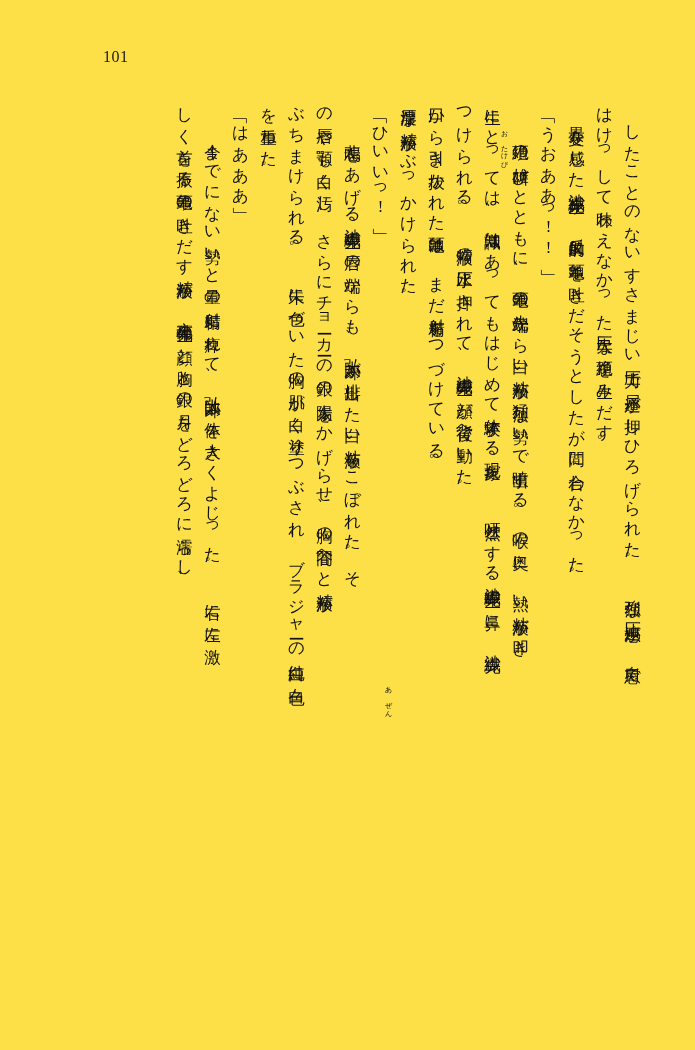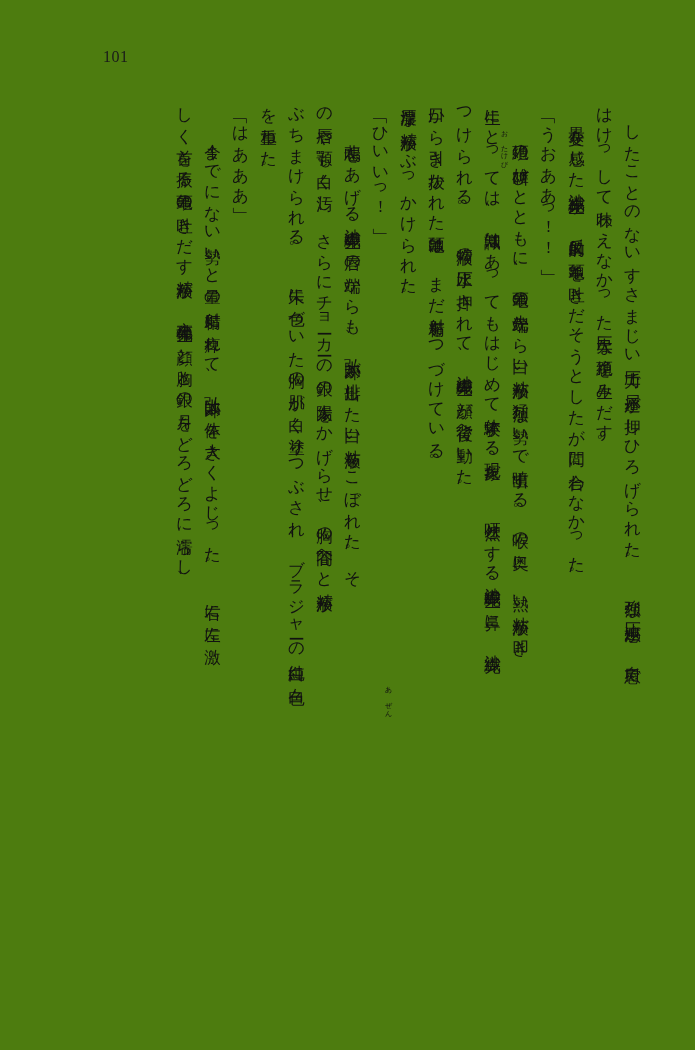--- a/index.html
+++ b/index.html
@@ -11,21 +11,21 @@
     width: 695px;
     height: 1050px;
     font-family: "Liberation Serif", "DejaVu Serif", serif;
     color: #111111;
     overflow: hidden;
   }
   .page {
     position: relative;
     width: 695px;
     height: 1050px;
-    background: #4d7c0f;
+    background: #fde047;
     box-sizing: border-box;
   }
   .page-number {
     position: absolute;
     top: 48px;
     left: 103px;
     font-size: 16px;
     letter-spacing: 0.5px;
     color: #1a1a1a;
     font-family: "Liberation Serif", "DejaVu Serif", serif;

